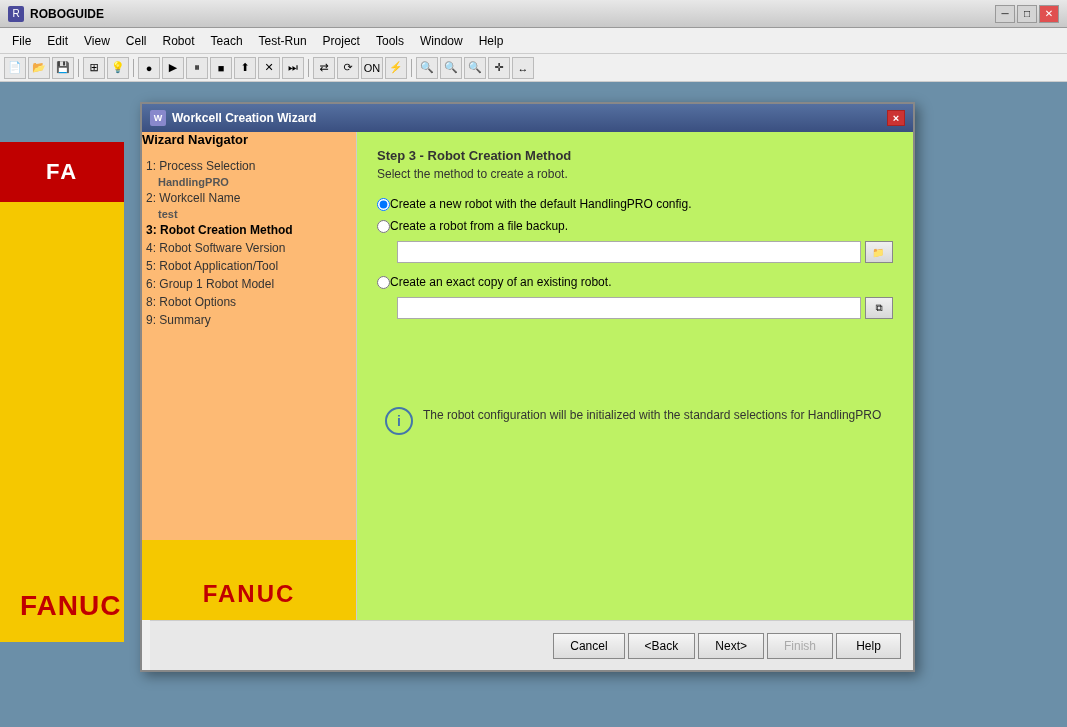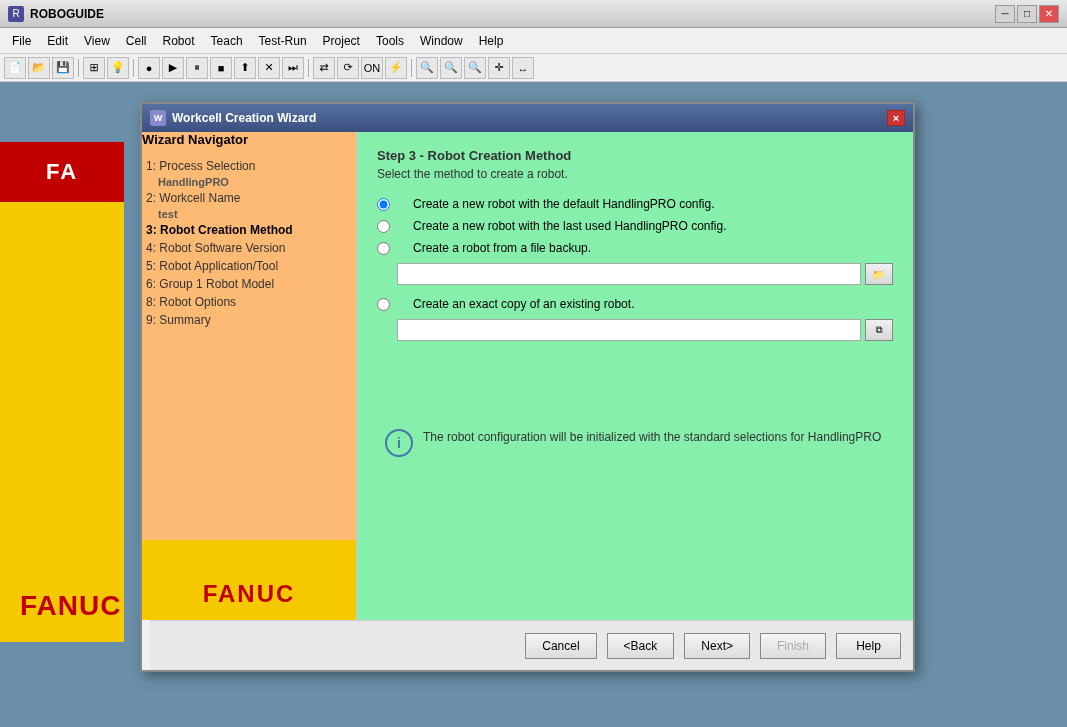--- a/index.html
+++ b/index.html
@@ -233,41 +233,41 @@
       font-size: 24px;
       font-weight: bold;
       color: #c00000;
       letter-spacing: 2px;
     }
 
     
     .wizard-content {
       flex: 1;
       padding: 16px 20px;
-      background: #86efac;
+      background: #bef264;
     }
     .wizard-step-title {
       font-size: 13px;
       font-weight: bold;
       margin-bottom: 4px;
       color: #333;
     }
     .wizard-step-subtitle {
       font-size: 12px;
       margin-bottom: 16px;
       color: #333;
     }
 
     .radio-group {
       margin-bottom: 10px;
     }
     .radio-option {
       display: flex;
       align-items: center;
-      gap: 23px;
+      gap: 0;
       margin-bottom: 8px;
       font-size: 12px;
     }
     .radio-option input[type="radio"] {
       margin: 0;
     }
 
     .file-input-row {
       display: flex;
       align-items: center;
@@ -319,21 +319,21 @@
       bottom: 0;
       left: 8px;
       right: 0;
       height: 50px;
       background: #e8e8e8;
       border-top: 1px solid #ccc;
       display: flex;
       align-items: center;
       justify-content: flex-end;
       padding: 0 12px;
-      gap: 10px;
+      gap: 3px;
     }
     .footer-btn {
       height: 26px;
       padding: 0 16px;
       border: 1px solid #888;
       background: linear-gradient(to bottom, #f5f5f5, #dcdcdc);
       font-size: 12px;
       cursor: pointer;
       min-width: 65px;
     }
@@ -443,24 +443,20 @@
         <div class="wizard-step-title">Step 3 - Robot Creation Method</div>
         <div class="wizard-step-subtitle">Select the method to create a robot.</div>
 
         <div class="radio-group">
 
           <div class="radio-option">
             <input type="radio" name="creation-method" checked="" style="">
             <label>Create a new robot with the default HandlingPRO config.</label>
           </div>
 
-          <div class="radio-option">
-            <input type="radio" name="creation-method" style="">
-            <label>Create a new robot with the last used HandlingPRO config.</label>
-          </div>
 
           <div class="radio-option">
             <input type="radio" name="creation-method" style="">
             <label>Create a robot from a file backup.</label>
           </div>
 
           <div class="file-input-row">
             <input type="text" class="file-input" value="" style="">
             <div class="browse-btn">
               <span>📁</span>

